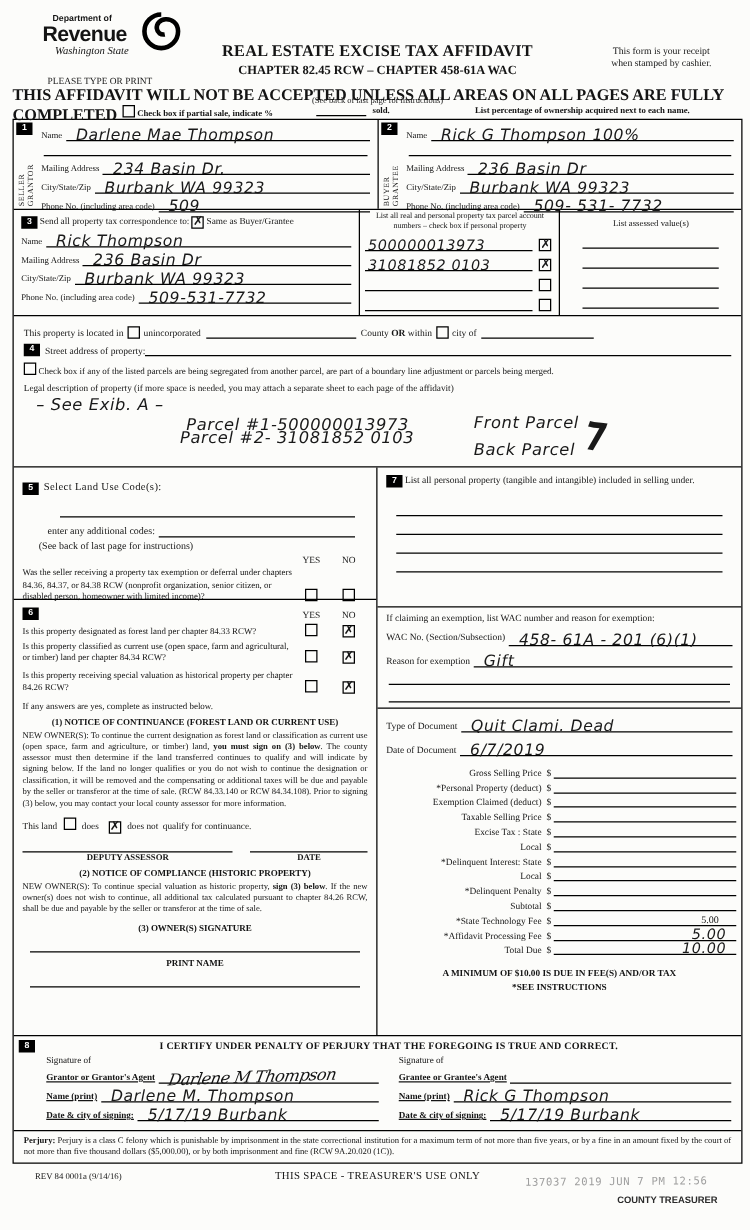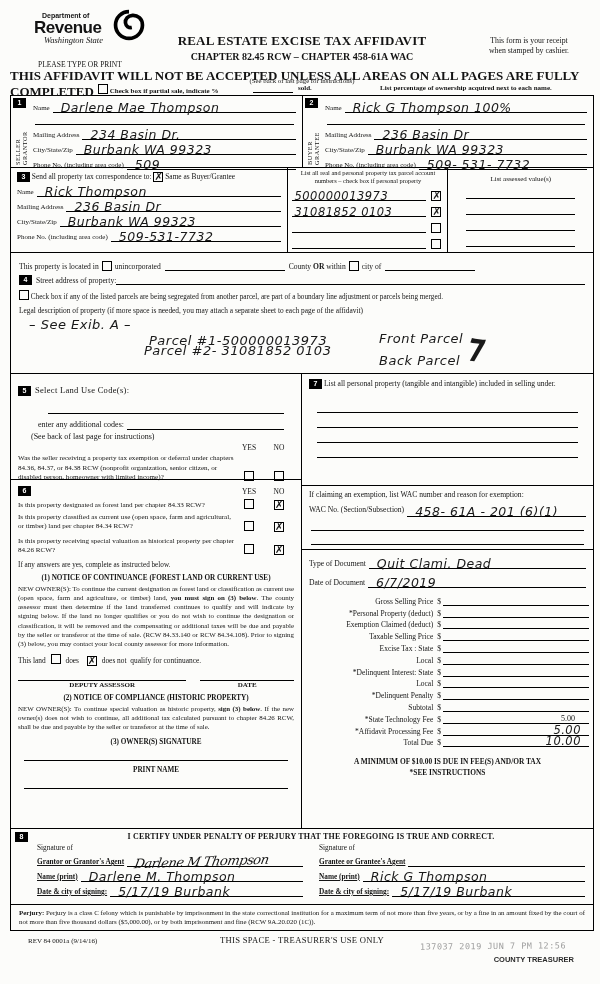--- a/index.html
+++ b/index.html
@@ -412,20 +412,26 @@
         </div>
 
         <div class="ex">
           <div class="t">If claiming an exemption, list WAC number and reason for exemption:</div>
           <div class="fr" style="margin-top:4px;align-items:center;">
               <span class="lb" style="font-size:7.6px;">WAC No. (Section/Subsection)</span>
             <span class="fl">
                 <span class="fv hw">458- 61A - 201 (6)(1)</span>
               </span>
             </div>
+          <div class="fr" style="margin-top:3px;">
+              <span class="lb" style="font-size:7.6px;">Reason for exemption</span>
+            <span class="fl">
+                <span class="fv hw">Gift</span>
+              </span>
+            </div>
           <div class="blankline" style="height:13px;"></div>
           <div class="blankline" style="height:13px; margin-bottom:2px;"></div>
         </div>
 
         <div class="doc">
           <div class="fr">
               <span class="lb" style="font-size:7.6px;text-align:center;">Type of Document</span>
             <span class="fl" style="height:15px;">
                 <span class="fv hw">Quit    Clami.  Dead</span>
               </span>

